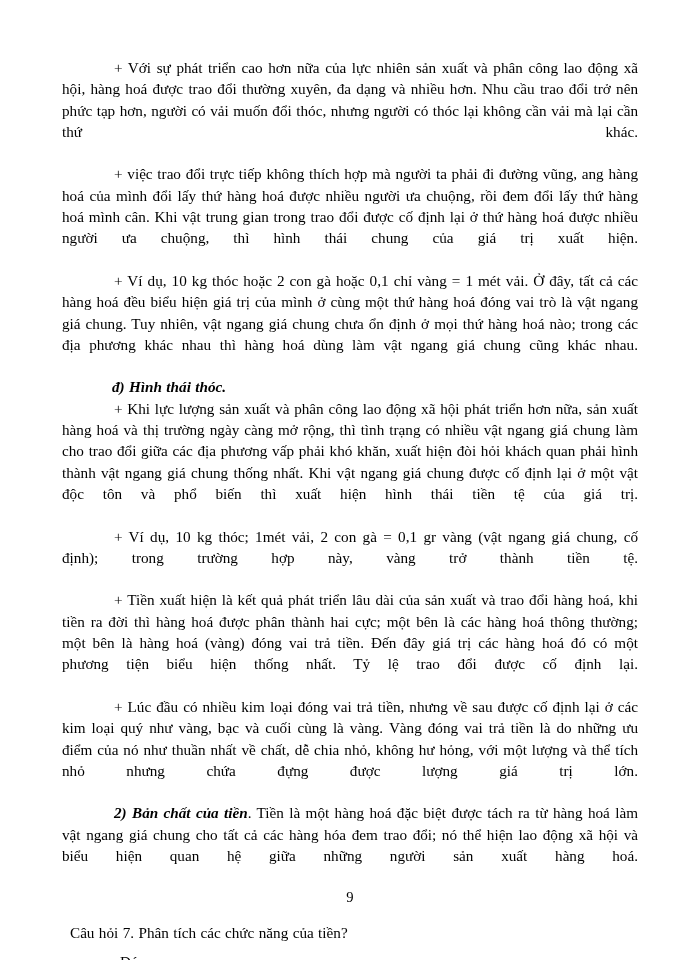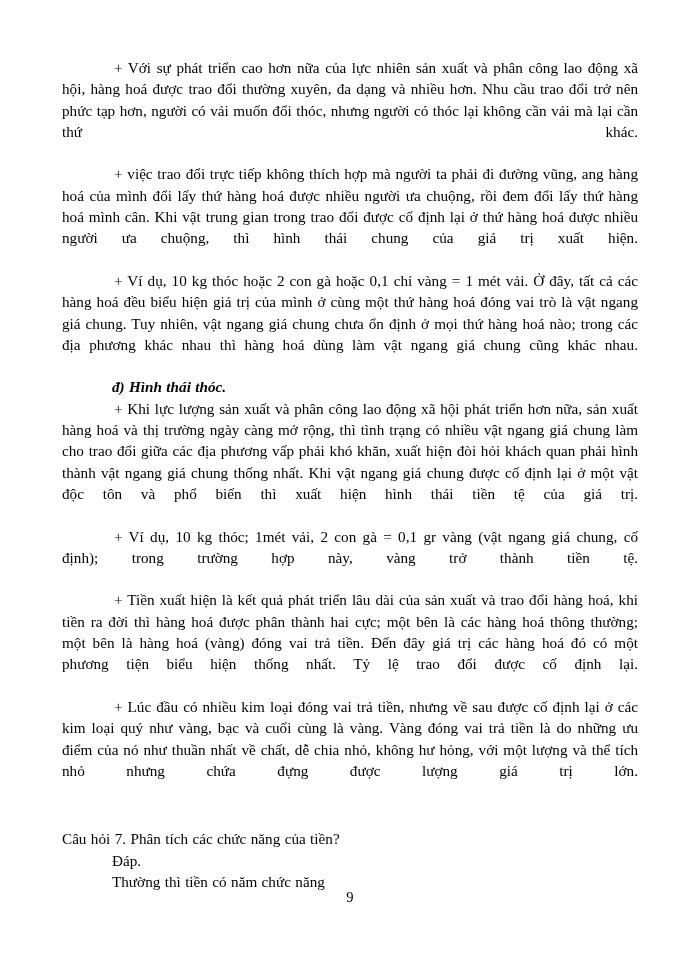--- a/index.html
+++ b/index.html
@@ -46,21 +46,21 @@
     font-weight: bold;
     font-style: italic;
   }
   .b {
     font-weight: normal;
   }
   .gap-question {
     height: 26px;
   }
   .qline {
-    margin: 0;
+    margin: 8px;
     padding: 0;
     font-size: 15.2px;
     line-height: 21.3px;
     text-align: left;
     text-indent: 0;
     word-spacing: 0.6px;
   }
   .qline.indent1 {
     padding-left: 50px;
   }
@@ -99,20 +99,21 @@
     <p class="para head-indent nostretch"><span class="bi">đ) Hình thái thóc.</span></p>
 
     <p class="para">+ Khi lực lượng sản xuất và phân công lao động xã hội phát triển hơn nữa, sản xuất hàng hoá và thị trường ngày càng mở rộng, thì tình trạng có nhiều vật ngang giá chung làm cho trao đổi giữa các địa phương vấp phải khó khăn, xuất hiện đòi hỏi khách quan phải hình thành vật ngang giá chung thống nhất. Khi vật ngang giá chung được cố định lại ở một vật độc tôn và phổ biến thì xuất hiện hình thái tiền tệ của giá trị.</p>
 
     <p class="para">+ Ví dụ, 10 kg thóc; 1mét vải, 2 con gà = 0,1 gr vàng (vật ngang giá chung, cố định); trong trường hợp này, vàng trở thành tiền tệ.</p>
 
     <p class="para">+ Tiền xuất hiện là kết quả phát triển lâu dài của sản xuất và trao đổi hàng hoá, khi tiền ra đời thì hàng hoá được phân thành hai cực; một bên là các hàng hoá thông thường; một bên là hàng hoá (vàng) đóng vai trả tiền. Đến đây giá trị các hàng hoá đó có một phương tiện biểu hiện thống nhất. Tỷ lệ trao đổi được cố định lại.</p>
 
     <p class="para">+ Lúc đầu có nhiều kim loại đóng vai trả tiền, nhưng về sau được cố định lại ở các kim loại quý như vàng, bạc và cuối cùng là vàng. Vàng đóng vai trả tiền là do những ưu điểm của nó như thuần nhất về chất, dễ chia nhỏ, không hư hỏng, với một lượng và thể tích nhỏ nhưng chứa đựng được lượng giá trị lớn.</p>
 
+    <p class="para"><span class="bi">2) Bản chất của tiền</span><span>. Tiền là một hàng hoá đặc biệt được tách ra từ hàng hoá làm vật ngang giá chung cho tất cả các hàng hóa đem trao đổi; nó thể hiện lao động xã hội và biểu hiện quan hệ giữa những người sản xuất hàng hoá.</span></p>
 
     <div class="gap-question"></div>
 
     <p class="qline">Câu hỏi 7. Phân tích các chức năng của tiền?</p>
 
     <p class="qline indent1"><span class="b">Đáp.</span></p>
 
     <p class="qline indent1">Thường thì tiền có năm chức năng</p>
 
   </div>

